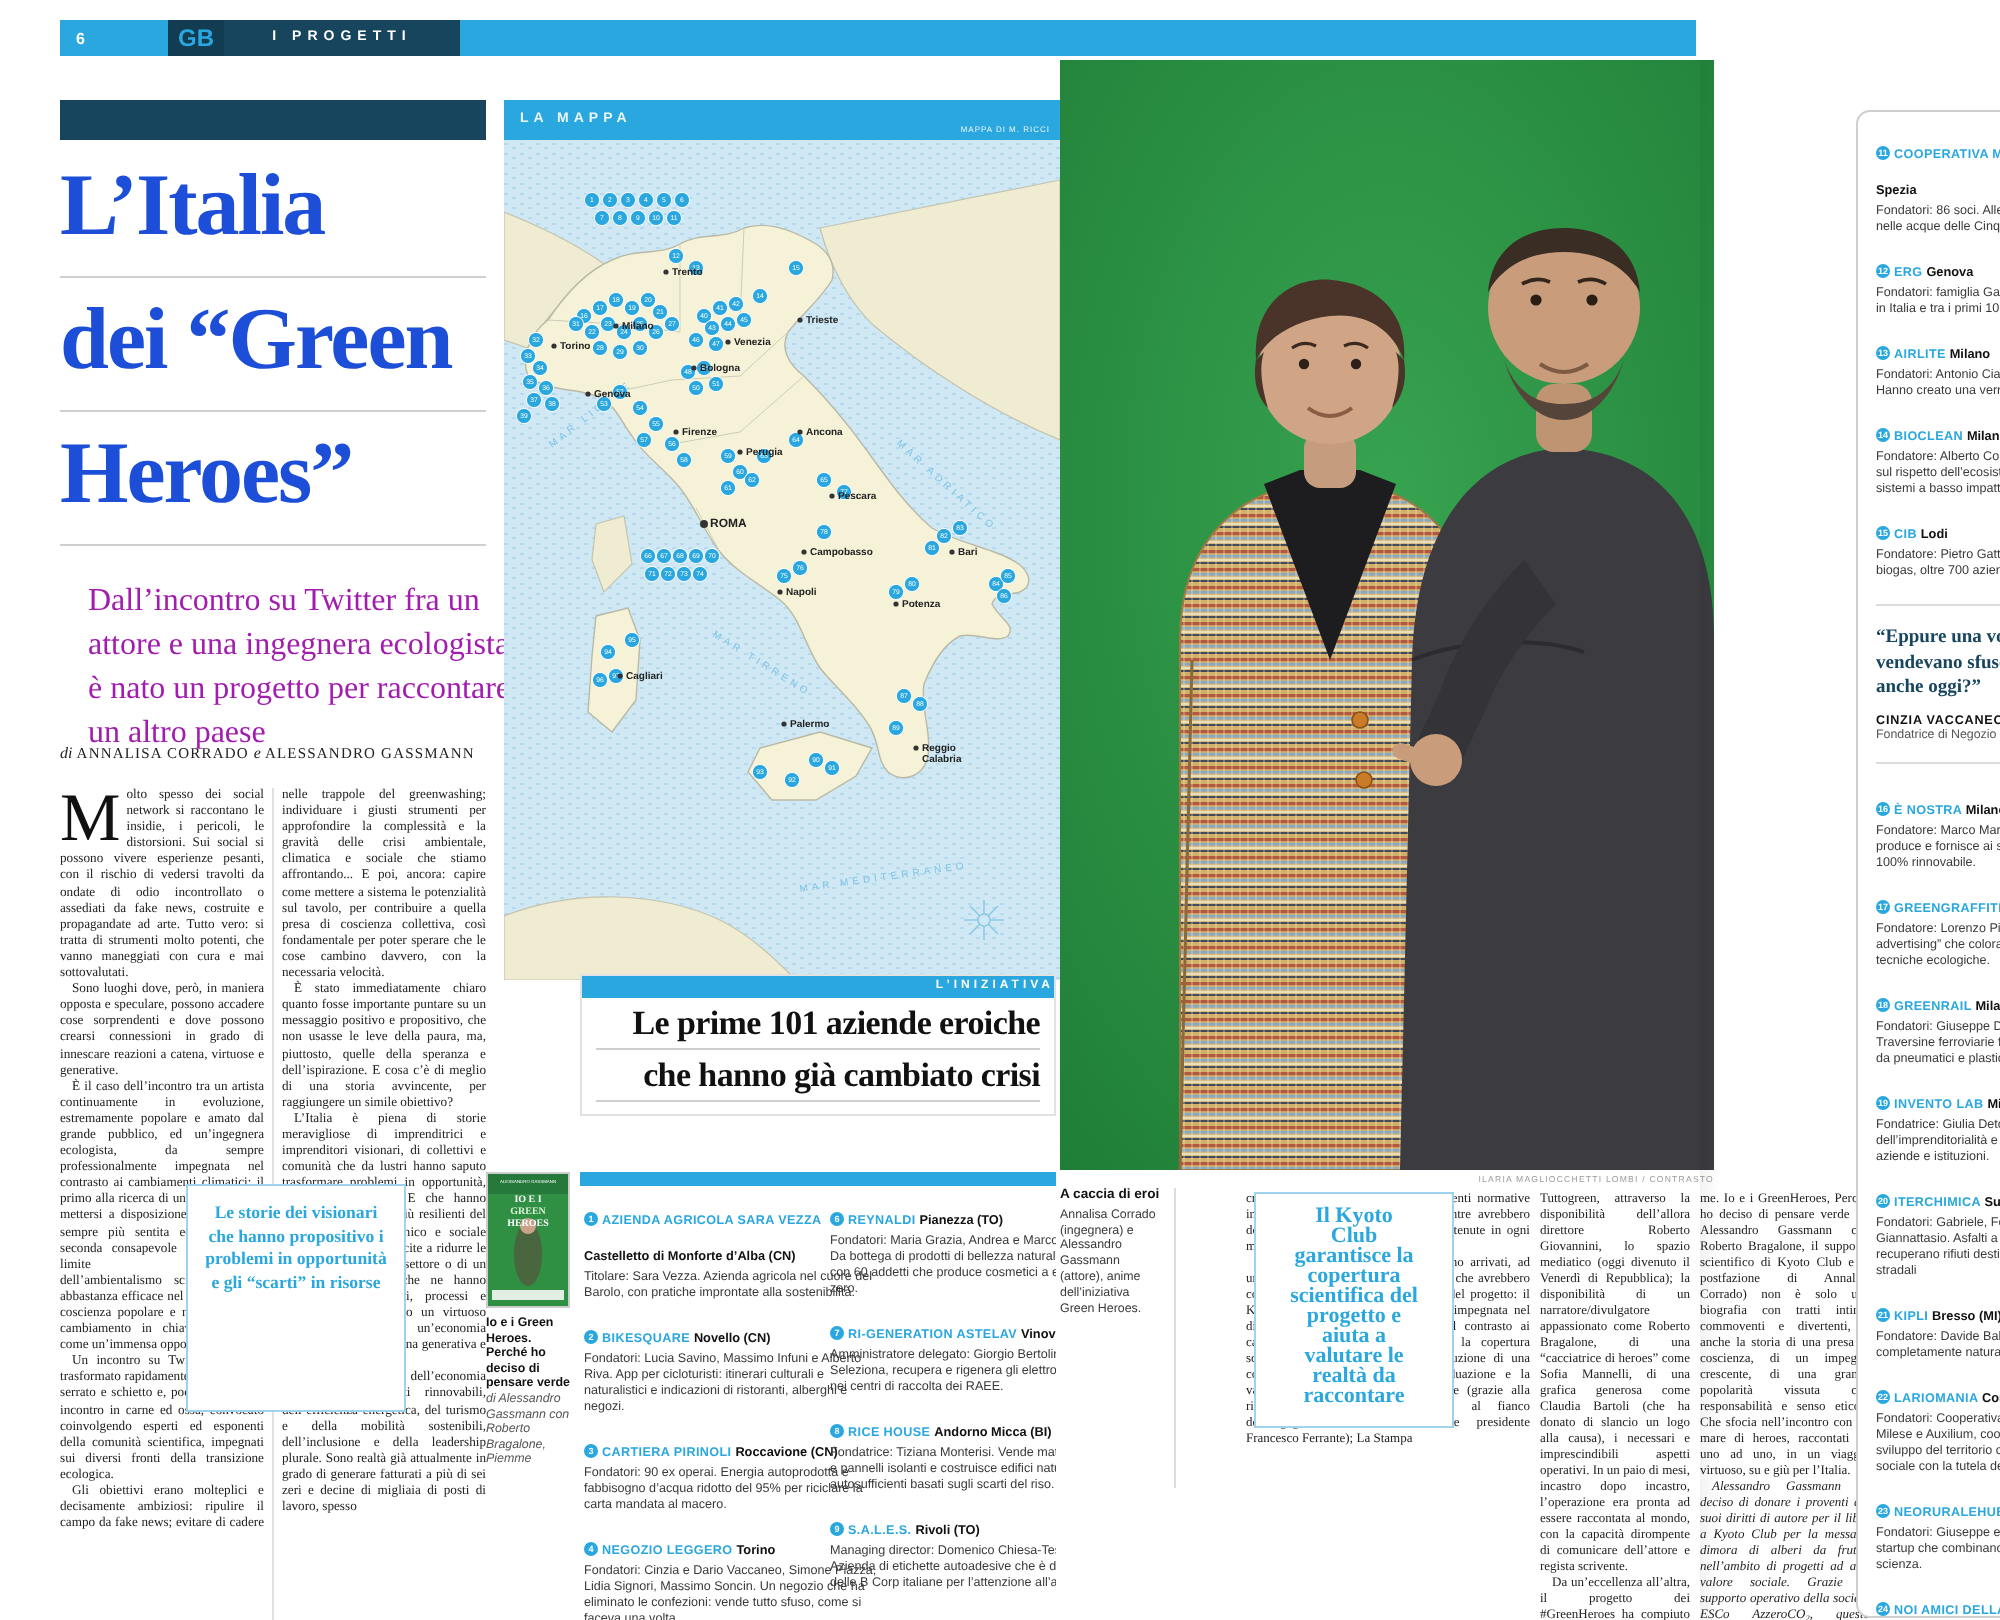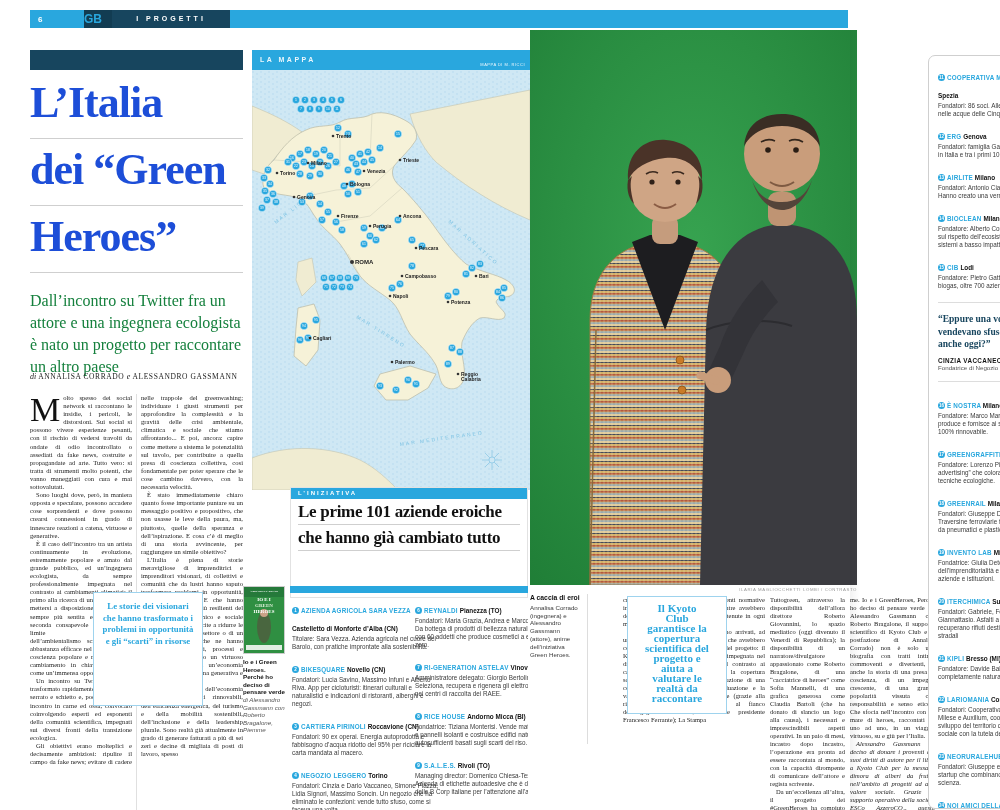--- a/index.html
+++ b/index.html
@@ -2,51 +2,51 @@
 <html><head>
 <meta charset="utf-8">
 <style>
   html,body{margin:0;padding:0;background:#e9e9e9;}
   #page{position:relative;width:1000px;height:810px;background:#ffffff;overflow:hidden;
         font-family:"Liberation Sans",sans-serif;color:#1d1d1b;}
   
   .topbar{position:absolute;left:30px;top:10px;width:818px;height:18px;background:#29a7de;}
   .pagenum{position:absolute;left:8px;top:5px;font-size:8px;color:#fff;font-weight:bold;}
   .gblogo{position:absolute;left:54px;top:0;width:28px;height:18px;background:#123c52;
-          color:#29a7de;font-weight:bold;font-size:12px;text-align:left;line-height:18px;letter-spacing:0;}
+          color:#29a7de;font-weight:bold;font-size:12px;text-align:center;line-height:18px;letter-spacing:0;}
   .sectiontab{position:absolute;left:82px;top:0;width:118px;height:18px;background:#17455e;
           color:#fff;font-size:7px;letter-spacing:3px;text-align:center;line-height:18px;font-weight:bold;}
   
   .kicker{position:absolute;left:30px;top:50px;width:213px;height:20px;background:#17455e;}
   .hl{position:absolute;left:30px;width:213px;height:66px;border-bottom:1px solid #cfcfcf;
       font-family:"Liberation Serif",serif;font-weight:bold;font-size:44px;line-height:62px;
       letter-spacing:-1px;color:#1d4ed8;}
-  .standfirst{position:absolute;left:30px;top:290px;width:213px;
-      font-family:"Liberation Serif",serif;font-size:16px;line-height:22px;color:#15803d;}
+  .standfirst{position:absolute;left:44px;top:290px;width:213px;
+      font-family:"Liberation Serif",serif;font-size:16px;line-height:22px;color:#a21caf;}
   .byline{position:absolute;left:30px;top:372px;width:213px;font-size:7.5px;letter-spacing:.6px;
       font-family:"Liberation Serif",serif;color:#222;}
   .byline i{font-size:8px;letter-spacing:0;}
   .byline b{font-weight:normal;}
   
   .bodycols{position:absolute;left:30px;top:394px;width:213px;height:416px;
       column-count:2;column-gap:9px;column-rule:1px solid #e0e0e0;overflow:hidden;
       font-family:"Liberation Serif",serif;font-size:6.6px;line-height:8.1px;text-align:justify;color:#222;}
   .bodycols p{margin:0;text-indent:6px;}
   .bodycols p:first-child{text-indent:0;}
   .dropcap{float:left;font-size:34px;line-height:28px;padding:2px 3px 0 0;font-family:"Liberation Serif",serif;color:#111;}
   .pullquote{position:absolute;background:#fff;border:1px solid #9ed3ee;color:#2aa7de;
       font-family:"Liberation Serif",serif;font-weight:bold;text-align:center;}
   .pq1{left:93px;top:592px;width:96px;height:96px;padding:8px 6px;font-size:8.8px;line-height:11.5px;}
   
   .mapblock{position:absolute;left:252px;top:50px;width:278px;height:440px;}
   .maphead{position:relative;height:20px;background:#29a7de;}
   .maphead .lbl{position:absolute;left:8px;top:6px;color:#eaf6fc;font-size:7px;letter-spacing:2.5px;font-weight:bold;}
   .maphead .credit{position:absolute;right:5px;bottom:3px;color:#eaf6fc;font-size:4px;letter-spacing:.5px;}
   
-  .initiative{position:absolute;left:290px;top:487px;width:238px;height:111px;background:#fff;border:1px solid #e2e2e2;box-sizing:border-box;}
+  .initiative{position:absolute;left:290px;top:487px;width:238px;height:71px;background:#fff;border:1px solid #e2e2e2;box-sizing:border-box;text-align:right;}
   .initlabel{height:11px;background:#29a7de;color:#fff;font-size:6px;letter-spacing:2px;font-weight:bold;line-height:11px;padding-left:7px;}
   .inittitle{margin:0 7px;font-family:"Liberation Serif",serif;font-weight:bold;font-size:17px;line-height:25px;
       border-bottom:1px solid #cfcfcf;color:#111;letter-spacing:-.3px;}
   .initsub{margin:4px 7px 0;font-family:"Liberation Serif",serif;font-weight:bold;font-size:9.5px;line-height:12.5px;color:#222;}
   .listbar{position:absolute;left:290px;top:586px;width:238px;height:7px;background:#29a7de;}
   
   .companies{position:absolute;left:292px;top:599px;width:236px;height:211px;display:flex;gap:10px;overflow:hidden;}
   .ccol{width:113px;}
   .entry{margin-bottom:6px;}
   .badge{display:inline-block;width:7px;height:7px;border-radius:50%;background:#29a7de;color:#fff;
@@ -118,21 +118,21 @@
   <div class="bodycols" id="body-cols">
       <p><span class="dropcap">M</span>olto spesso dei social network si raccontano le insidie, i pericoli, le distorsioni. Sui social si possono vivere esperienze pesanti, con il rischio di vedersi travolti da ondate di odio incontrollato o assediati da fake news, costruite e propagandate ad arte. Tutto vero: si tratta di strumenti molto potenti, che vanno maneggiati con cura e mai sottovalutati.</p>
       <p>Sono luoghi dove, però, in maniera opposta e speculare, possono accadere cose sorprendenti e dove possono crearsi connessioni in grado di innescare reazioni a catena, virtuose e generative.</p>
       <p>È il caso dell’incontro tra un artista continuamente in evoluzione, estremamente popolare e amato dal grande pubblico, ed un’ingegnera ecologista, da sempre professionalmente impegnata nel contrasto ai cambiamenti climatici: il primo alla ricerca di un modo serio di mettersi a disposizione di una causa sempre più sentita ed urgente, la seconda consapevole di un grande limite comunicativo dell’ambientalismo scientifico, mai abbastanza efficace nel raggiungere la coscienza popolare e nel mostrare il cambiamento in chiave sostenibile come un’immensa opportunità.</p>
       <p>Un incontro su Twitter che si è trasformato rapidamente in un dialogo serrato e schietto e, poco dopo, in un incontro in carne ed ossa, convocato coinvolgendo esperti ed esponenti della comunità scientifica, impegnati sui diversi fronti della transizione ecologica.</p>
       <p>Gli obiettivi erano molteplici e decisamente ambiziosi: ripulire il campo da fake news; evitare di cadere nelle trappole del greenwashing; individuare i giusti strumenti per approfondire la complessità e la gravità delle crisi ambientale, climatica e sociale che stiamo affrontando... E poi, ancora: capire come mettere a sistema le potenzialità sul tavolo, per contribuire a quella presa di coscienza collettiva, così fondamentale per poter sperare che le cose cambino davvero, con la necessaria velocità.</p>
       <p>È stato immediatamente chiaro quanto fosse importante puntare su un messaggio positivo e propositivo, che non usasse le leve della paura, ma, piuttosto, quelle della speranza e dell’ispirazione. E cosa c’è di meglio di una storia avvincente, per raggiungere un simile obiettivo?</p>
       <p>L’Italia è piena di storie meravigliose di imprenditrici e imprenditori visionari, di collettivi e comunità che da lustri hanno saputo trasformare problemi in opportunità, “scarti” in risorse... E che hanno vinto. Sono le realtà più resilienti del nostro tessuto economico e sociale che non solo sono riuscite a ridurre le emissioni di un certo settore o di un certo servizio, ma che ne hanno rivoluzionato approcci, processi e metodiche, conducendo un virtuoso “salto di specie” da un’economia predatoria e fossile, a una generativa e solidale.</p>
       <p>Sono i campioni dell’economia circolare, delle fonti rinnovabili, dell’efficienza energetica, del turismo e della mobilità sostenibili, dell’inclusione e della leadership plurale. Sono realtà già attualmente in grado di generare fatturati a più di sei zeri e decine di migliaia di posti di lavoro, spesso</p>
     </div>
-  <div class="pullquote pq1">Le storie dei visionari che hanno trasformato i problemi in opportunità e gli “scarti” in risorse</div>
+  <div class="pullquote pq1">Le storie dei visionari che hanno propositivo i problemi in opportunità e gli “scarti” in risorse</div>
 
   <div class="mapblock">
     <div class="maphead">
       <span class="lbl">LA MAPPA</span>
       <span class="credit">MAPPA DI M. RICCI</span>
     </div>
     <svg id="map-svg" width="278" height="420" viewBox="0 0 278 420">
       <defs>
         <pattern id="waves" width="8" height="5" patternUnits="userSpaceOnUse">
           <path d="M0,2 h2 M4,4 h2" stroke="#aed6ec" stroke-width="0.7" fill="none"></path>
@@ -406,21 +406,21 @@
       <g stroke="#8fc9e6" stroke-width="0.8" fill="none">
         <path d="M240,380 L240,400 M230,390 L250,390 M233,383 L247,397 M247,383 L233,397"></path>
         <circle cx="240" cy="390" r="3" fill="#cfe8f4"></circle>
       </g>
     </svg>
   </div>
 
   <div class="initiative">
     <div class="initlabel">L’INIZIATIVA</div>
     <div class="inittitle">Le prime 101 aziende eroiche</div>
-    <div class="inittitle">che hanno già cambiato tutto</div>
+    <div class="inittitle">che hanno già cambiato crisi</div>
   </div>
   <div class="listbar"></div>
 
   <div class="companies">
     <div class="ccol">
         <div class="entry sb-entry"><span class="badge">1</span><span class="cname">AZIENDA AGRICOLA SARA VEZZA </span><span class="cloc">Castelletto di Monforte d’Alba (CN)</span><div class="cdesc">Titolare: Sara Vezza. Azienda agricola nel cuore del Barolo, con pratiche improntate alla sostenibilità.</div></div>
         <div class="entry sb-entry"><span class="badge">2</span><span class="cname">BIKESQUARE </span><span class="cloc">Novello (CN)</span><div class="cdesc">Fondatori: Lucia Savino, Massimo Infuni e Alberto Riva. App per cicloturisti: itinerari culturali e naturalistici e indicazioni di ristoranti, alberghi e negozi.</div></div>
         <div class="entry sb-entry"><span class="badge">3</span><span class="cname">CARTIERA PIRINOLI </span><span class="cloc">Roccavione (CN)</span><div class="cdesc">Fondatori: 90 ex operai. Energia autoprodotta e fabbisogno d’acqua ridotto del 95% per riciclare la carta mandata al macero.</div></div>
         <div class="entry sb-entry"><span class="badge">4</span><span class="cname">NEGOZIO LEGGERO </span><span class="cloc">Torino</span><div class="cdesc">Fondatori: Cinzia e Dario Vaccaneo, Simone Piazza, Lidia Signori, Massimo Soncin. Un negozio che ha eliminato le confezioni: vende tutto sfuso, come si faceva una volta.</div></div>
       </div>

